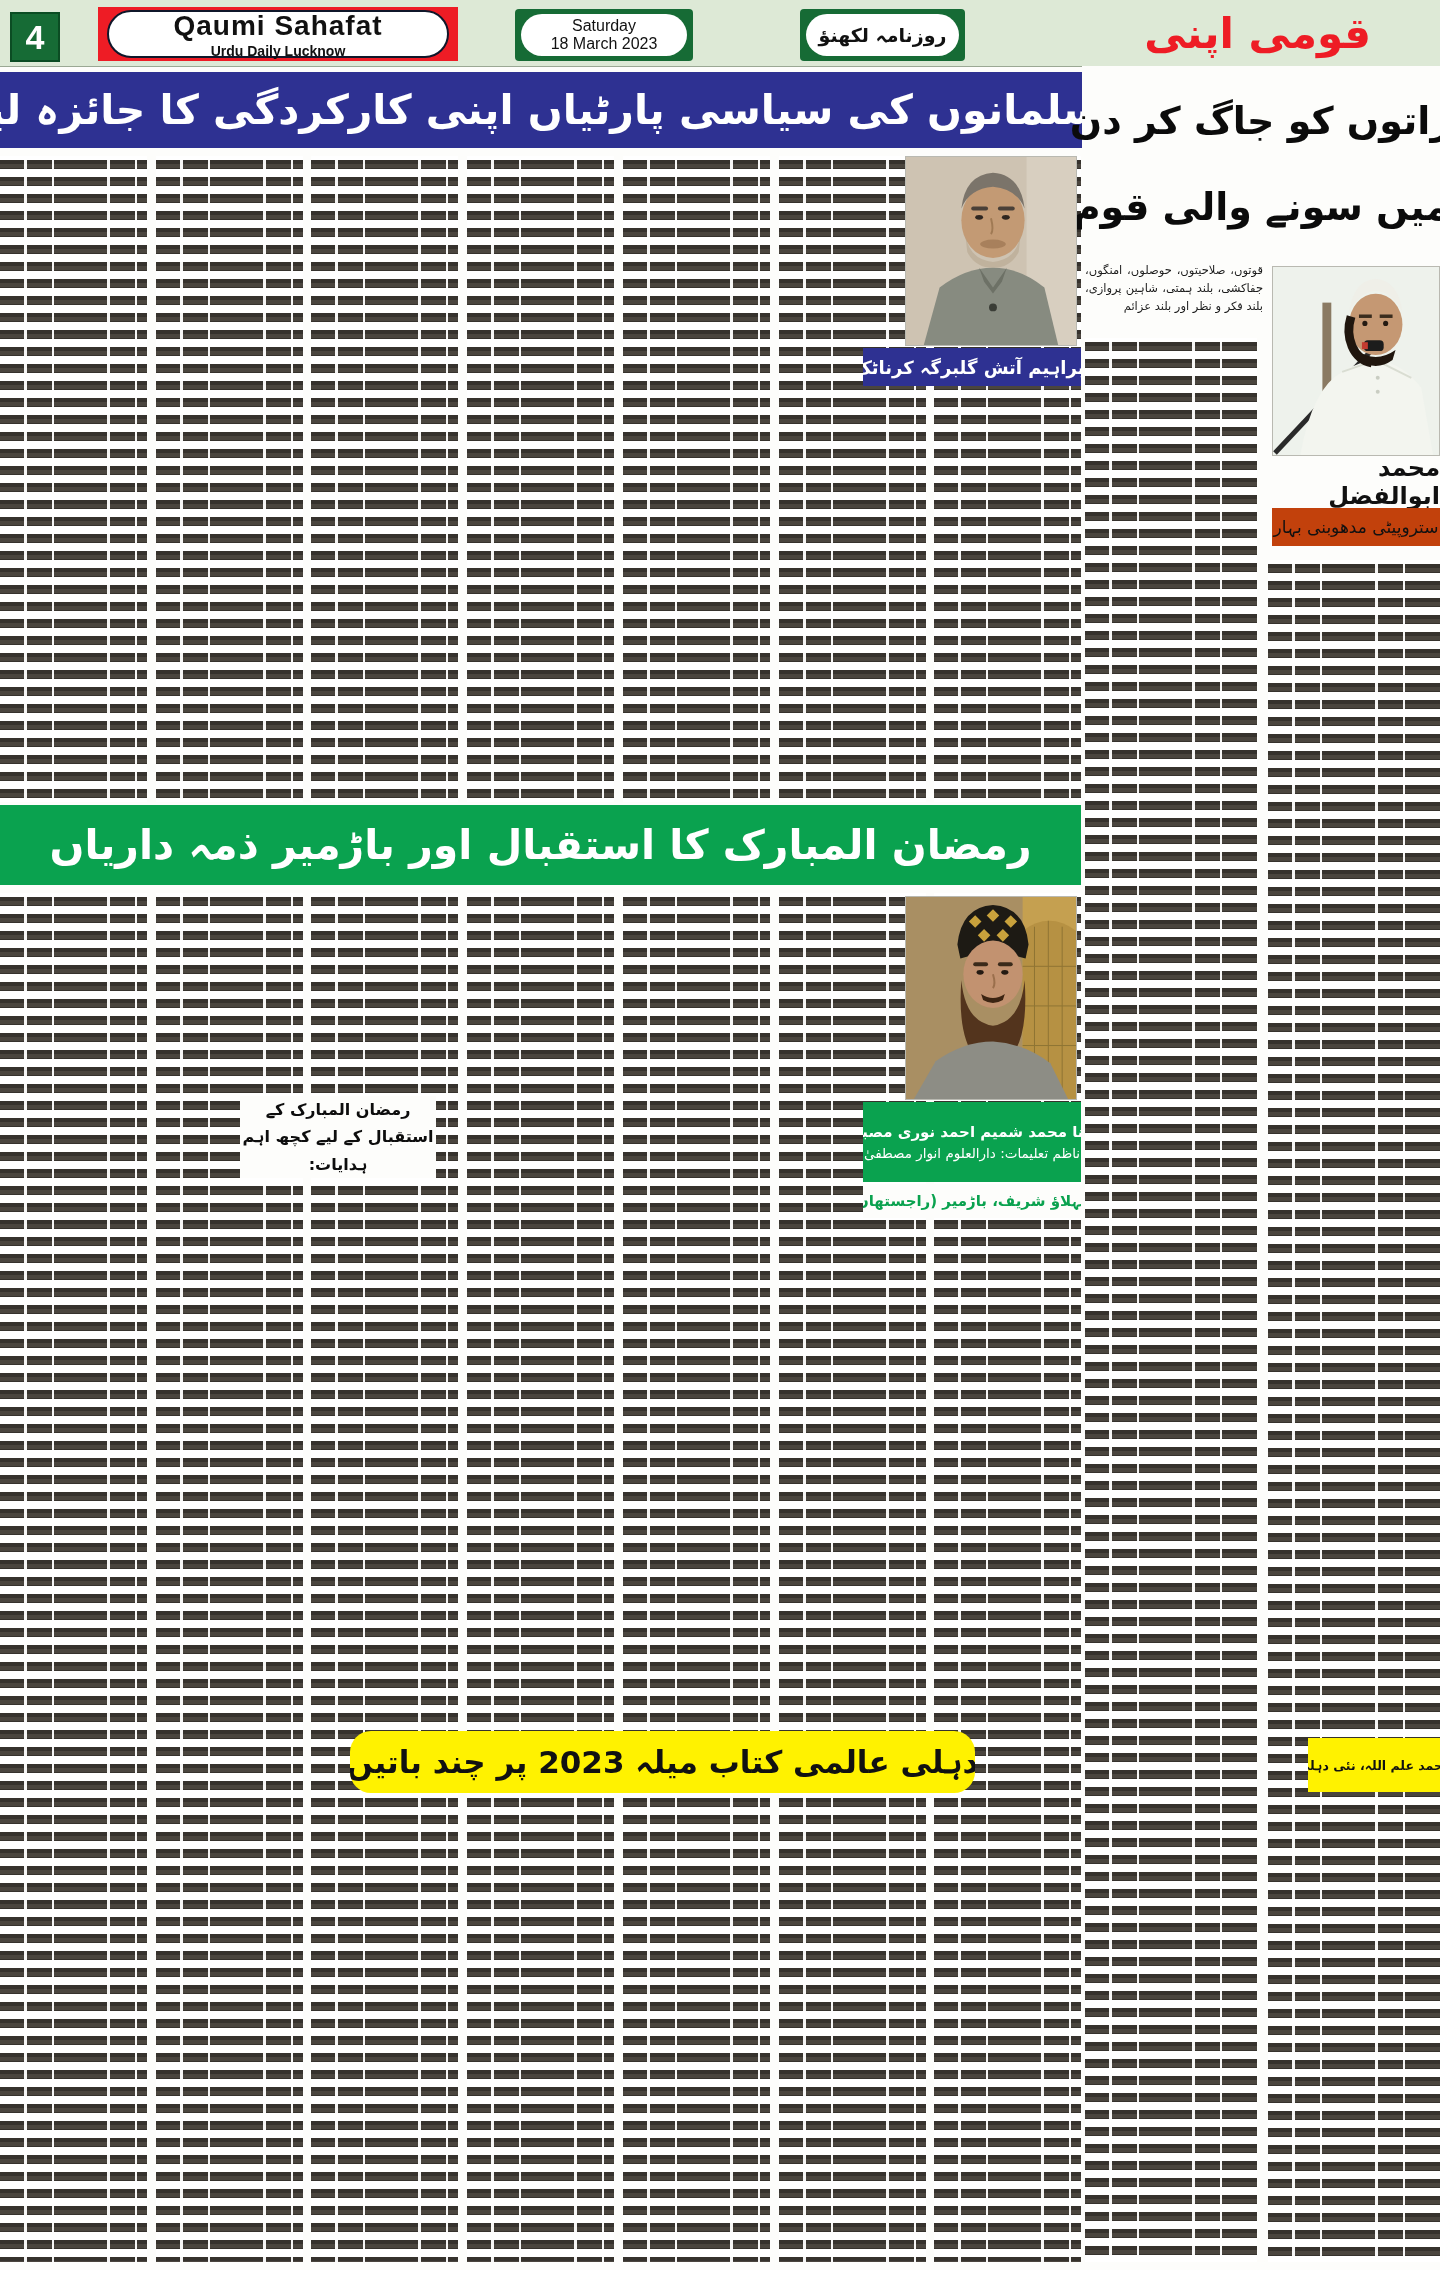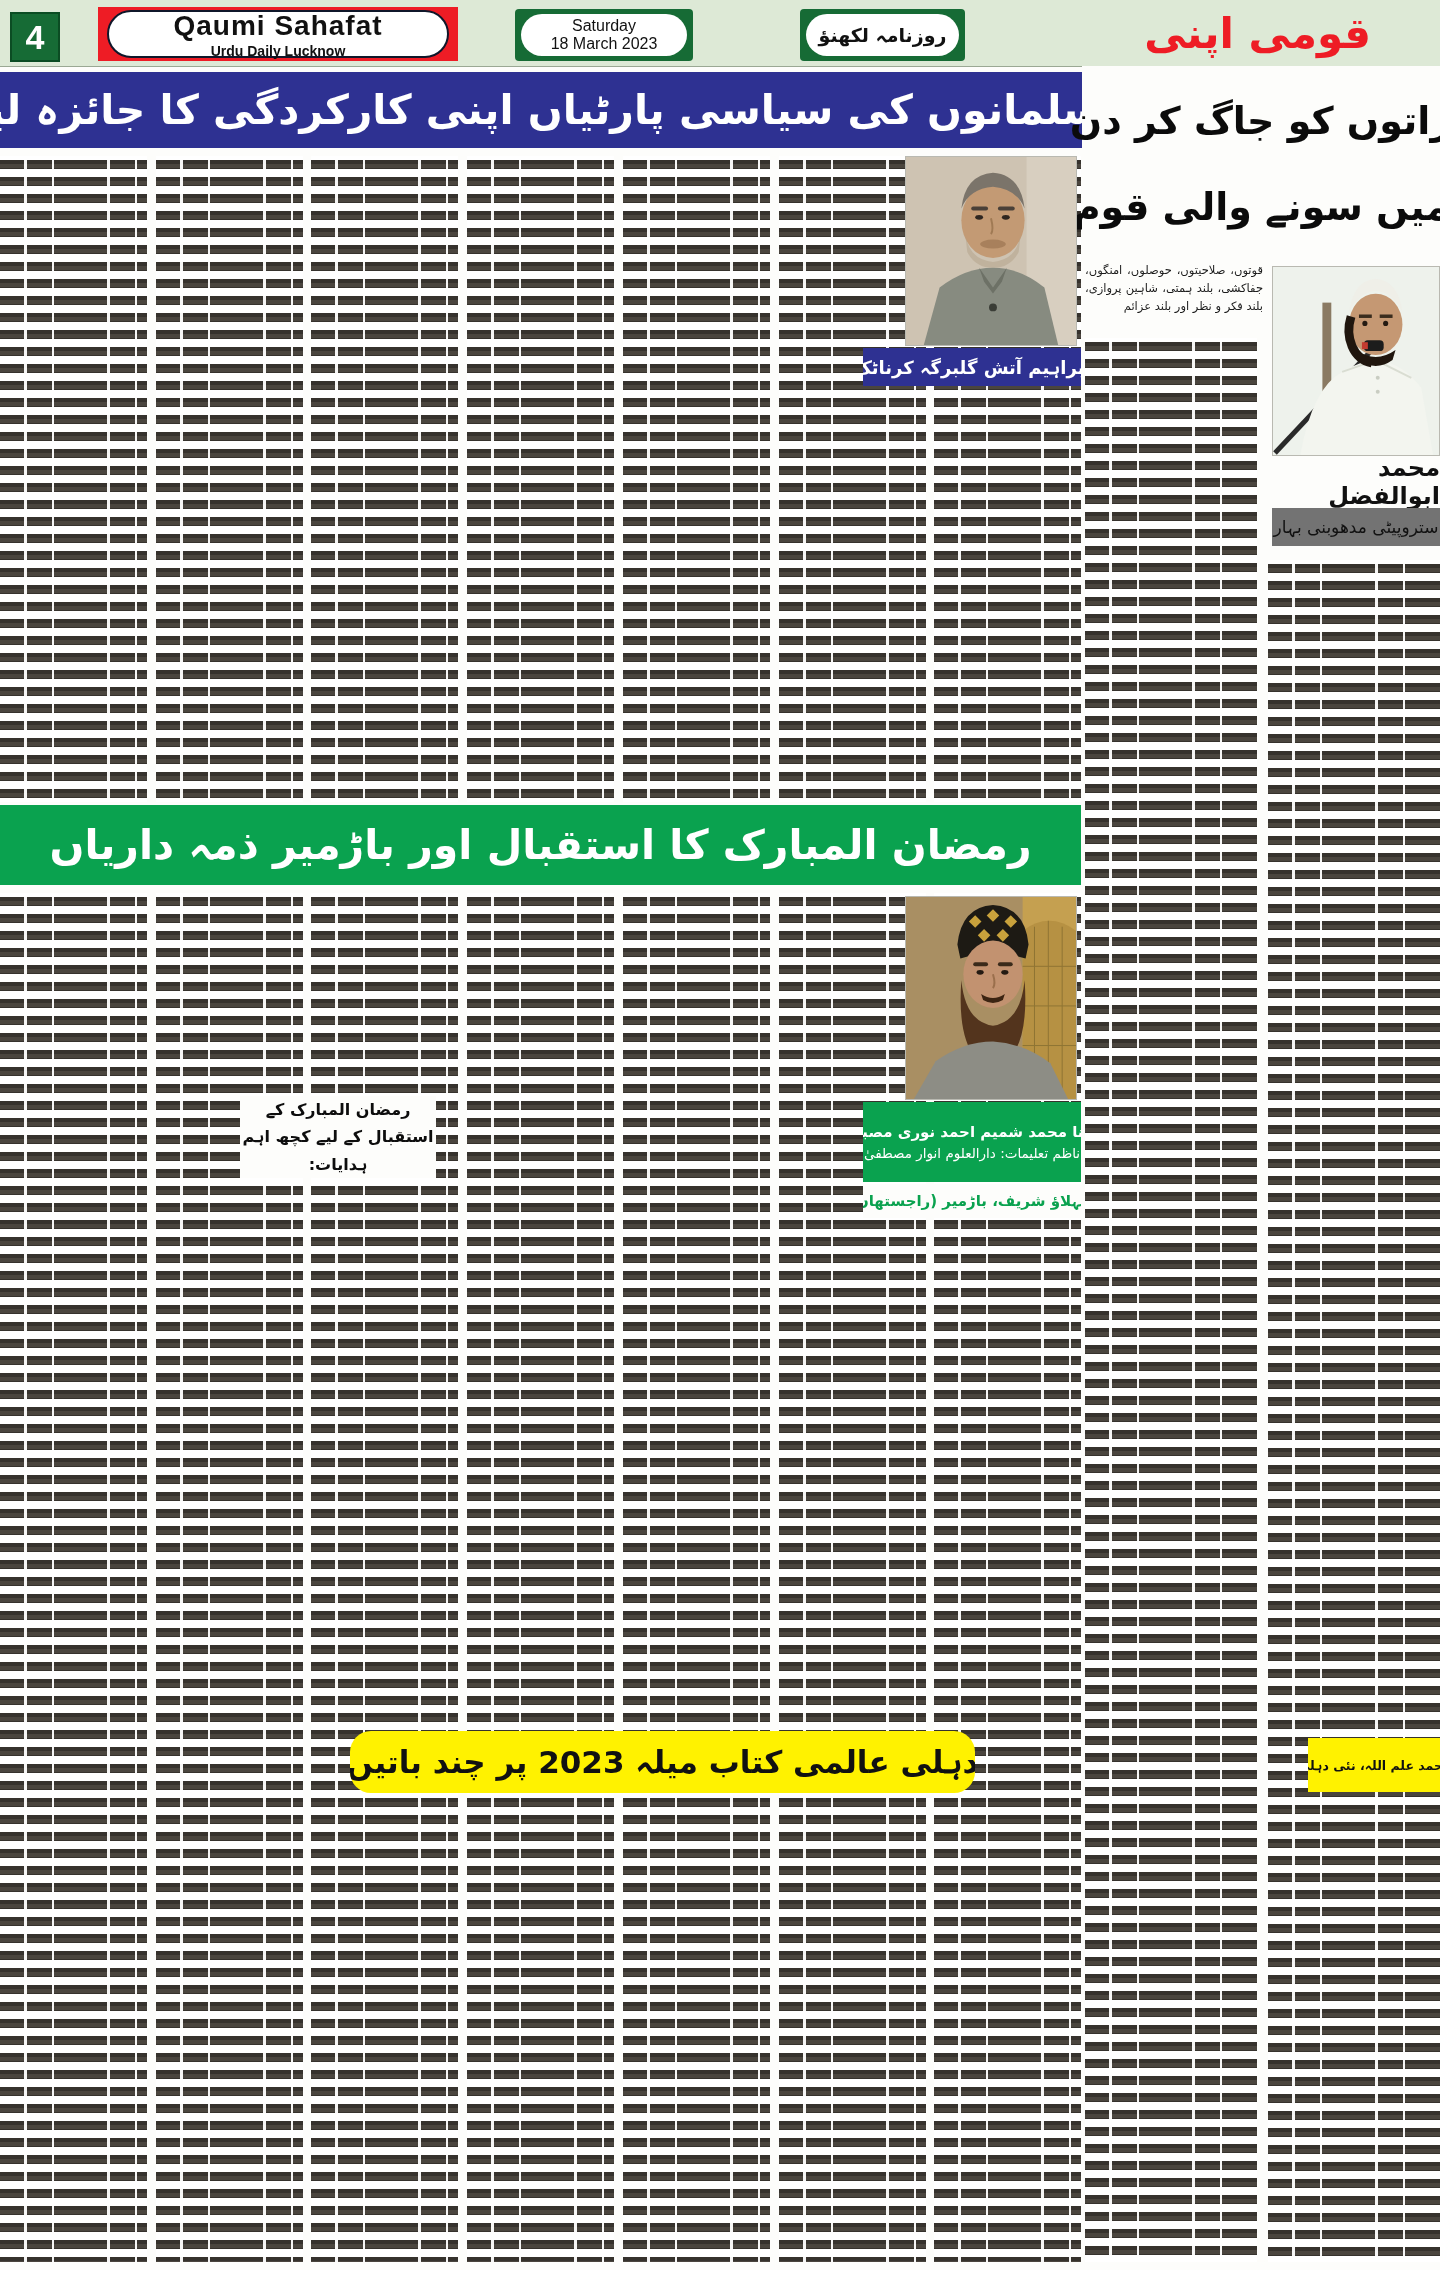--- a/index.html
+++ b/index.html
@@ -60,21 +60,21 @@
   .cap{position:absolute;display:flex;align-items:center;justify-content:center;text-align:center;
        white-space:nowrap;overflow:hidden;}
   .cap.blue{background:var(--banner_blue);color:#fff;font-weight:bold;font-size:18px;}
   .cap.greenbox{background:var(--banner_green);color:#fff;flex-direction:column;line-height:1.5;}
   .cap .c1{font-weight:bold;font-size:15px;}
   .cap .c2{font-size:13.5px;}
   .cap.greentext{background:#fdfdfb;color:var(--banner_green);font-weight:bold;font-size:15px;}
 
   .byline-name{position:absolute;left:1272px;top:458px;width:168px;height:48px;background:#fdfdfb;
         display:flex;align-items:center;justify-content:center;font-weight:bold;font-size:24px;color:#111;}
-  .byline-place{position:absolute;left:1272px;top:508px;width:168px;height:38px;background:#737373;
+  .byline-place{position:absolute;left:1272px;top:508px;width:168px;height:38px;background:#c2410c;
         display:flex;align-items:center;justify-content:center;font-size:17px;color:#111;white-space:nowrap;overflow:hidden;}
   .subhead{position:absolute;left:240px;top:1096px;width:196px;height:82px;background:#fdfdfb;
         display:flex;align-items:center;justify-content:center;text-align:center;
         font-weight:bold;font-size:16px;line-height:1.7;color:#0d0d0d;}
   .ybyline{position:absolute;left:1308px;top:1738px;width:132px;height:54px;background:var(--banner_yellow);
         display:flex;align-items:center;justify-content:center;font-weight:bold;font-size:12.5px;
         color:#111;white-space:nowrap;overflow:hidden;}
 </style>
 </head>
 <body>

